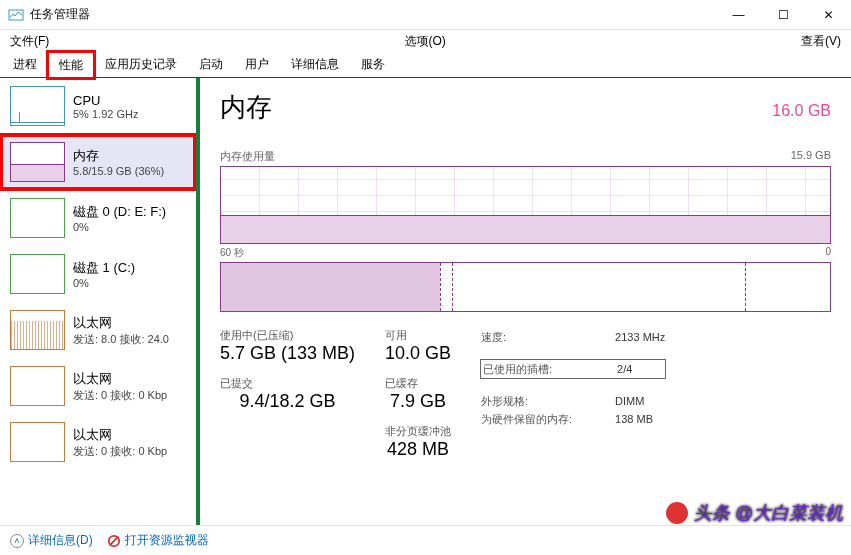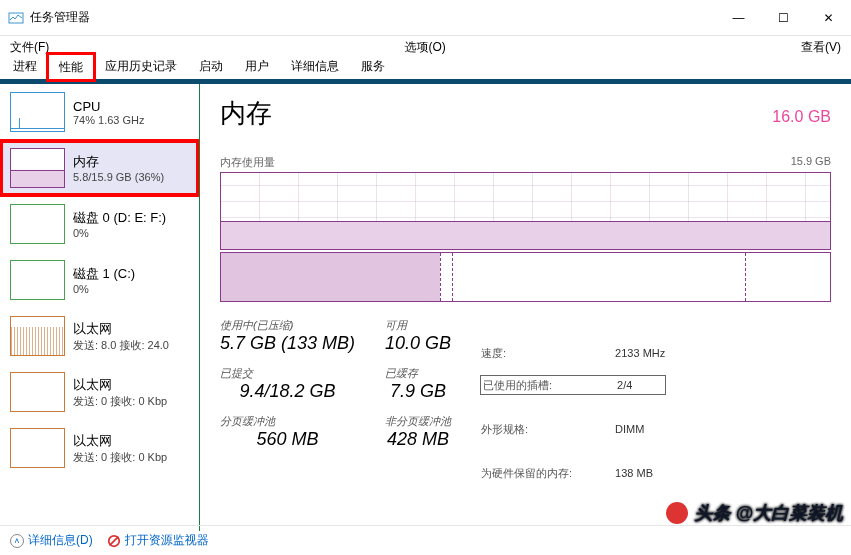--- a/index.html
+++ b/index.html
@@ -1,34 +1,34 @@
 <!DOCTYPE html>
 <html><head>
 <meta charset="utf-8">
 <style>
 * { margin: 0; padding: 0; box-sizing: border-box; font-family: "Microsoft YaHei", "Segoe UI", sans-serif; }
 body { background: #fff; font-size: 12px; color: #000; width: 851px; height: 555px; overflow: hidden; position: relative; }
 
-.titlebar { height: 36px; display: flex; align-items: center; padding: 0 0 0 8px; border-bottom: 1px solid #e5e5e5; }
+.titlebar { height: 30px; display: flex; align-items: center; padding: 0 0 0 8px; border-bottom: 1px solid #e5e5e5; }
 .titlebar .app-icon { width: 16px; height: 16px; margin-right: 6px; }
 .titlebar .title { flex: 1; }
 .win-controls { display: flex; }
 .win-btn { width: 45px; height: 29px; display: flex; align-items: center; justify-content: center; cursor: pointer; }
 
 .menubar { height: 22px; display: flex; align-items: center; padding: 0 4px; font-size: 12px; justify-content: space-between; }
 .menu-item { padding: 2px 6px; cursor: pointer; }
 
-.tabbar { height: 26px; display: flex; align-items: flex-end; border-bottom: 5px solid #0c4a6e; padding: 0 2px; font-size: 12px; }
+.tabbar { height: 26px; display: flex; align-items: flex-end; border-bottom: 1px solid #0c4a6e; padding: 0 2px; font-size: 12px; }
 .tab { padding: 4px 10px 4px; cursor: pointer; border: 1px solid transparent; border-bottom: none; position: relative; }
 .tab.active { border-color: #d0d0d0; background: #fff; top: 1px; }
 .tab.highlighted { outline: 3px solid #ff0000; outline-offset: -1px; }
 
 .main { display: flex; height: calc(100% - 30px - 22px - 26px - 30px); }
 
-.sidebar { width: 200px; border-right: 1px solid #15803d; overflow: hidden; }
+.sidebar { width: 200px; border-right: 4px solid #15803d; overflow: hidden; }
 .side-item { display: flex; align-items: center; padding: 8px 10px; cursor: pointer; gap: 8px; }
 .side-item.selected { background: #e5e5f5; }
 .side-item.highlighted { outline: 4px solid #ff0000; outline-offset: -3px; }
 .thumb { width: 55px; height: 40px; border: 1px solid #888; background: #fff; position: relative; flex-shrink: 0; }
 .thumb.cpu { border-color: #3c95d0; }
 .thumb.cpu::after { content:""; position:absolute; left:0; right:0; bottom:2px; height:10px; background: linear-gradient(90deg, transparent 0%, transparent 5%, #3c95d0 5%, transparent 6%, transparent 15%, #3c95d0 16%, transparent 17%); border-bottom: 1px solid #3c95d0; }
 .thumb.mem { border-color: #8b3a8b; }
 .thumb.mem::after { content:""; position:absolute; left:0; right:0; top:55%; bottom:0; background:#e8d0e8; border-top:1px solid #8b3a8b; }
 .thumb.disk { border-color: #4ca04c; }
 .thumb.net { border-color: #c97a3a; }
@@ -45,33 +45,33 @@
 .chart-box { border: 1px solid #8b3a8b; height: 78px; margin-top: 2px; position:relative; background:#fff; }
 .chart-box.usage::after { content:""; position:absolute; left:0; right:0; bottom:0; height:36%; background:#e8d0e8; border-top:1px solid #8b3a8b; }
 .chart-box.usage::before { content:""; position:absolute; left:0; right:0; bottom:0; top:0; background: repeating-linear-gradient(0deg, transparent 0 15px, rgba(139,58,139,0.15) 15px 16px), repeating-linear-gradient(90deg, transparent 0 38px, rgba(139,58,139,0.15) 38px 39px); }
 .chart-axis { display:flex; justify-content: space-between; font-size: 10px; color:#666; margin-top:2px; }
 
 .chart-box.compo { height: 50px; }
 .chart-box.compo .seg { position:absolute; top:0; bottom:0; border-right:1px dashed #8b3a8b; }
 .chart-box.compo .fill { position:absolute; top:0; bottom:0; left:0; background:#e0c4e0; }
 
 .stats { display: flex; gap: 30px; margin-top: 16px; }
-.stats-col { display: flex; flex-direction: column; gap: 12px; font-style: italic; }
+.stats-col { display: flex; flex-direction: column; gap: 12px; }
 .stat .lbl { font-size: 11px; color:#555; }
 .stat .val { font-size: 18px; text-align: center; }
 .info-grid { font-size: 11px; color:#333; }
-.info-grid .row { display:flex; gap: 24px; line-height: 18px; margin-top: 26px; }
+.info-grid .row { display:flex; gap: 24px; line-height: 18px; }
 .info-grid .k { width: 110px; color:#555; }
 .info-grid .row.boxed { outline: 1px solid #666; padding: 0 2px; margin: 14px 0; }
 
 .statusbar { position:absolute; bottom:0; left:0; right:0; height:30px; border-top:1px solid #e5e5e5; display:flex; align-items:center; padding: 0 10px; gap:14px; font-size:12px; }
 .link { color:#0066cc; cursor:pointer; display:flex; align-items:center; gap:4px; }
 .chev-icon { width:14px; height:14px; border:1px solid #888; border-radius:50%; display:inline-flex; align-items:center; justify-content:center; font-size:9px; }
 
-.watermark { position:absolute; right:8px; bottom:30px; font-size:18px; color:#0f172a; text-shadow: 0 0 3px #000, 0 0 3px #000; font-style:italic; font-weight:700; display:flex; align-items:center; gap:6px; }
+.watermark { position:absolute; right:8px; bottom:30px; font-size:18px; color:#6d28d9; text-shadow: 0 0 3px #000, 0 0 3px #000; font-style:italic; font-weight:400; display:flex; align-items:center; gap:6px; }
 .watermark .logo-icon { width:22px; height:22px; background:#d33; border-radius:50%; display:inline-block; }
 </style>
 </head>
 <body>
 
 <div class="titlebar">
   <svg class="app-icon" viewBox="0 0 16 16">
       <rect x="1" y="3" width="14" height="10" fill="none" stroke="#3c95d0" stroke-width="1"></rect>
       <polyline points="2,10 5,7 7,9 10,5 14,8" fill="none" stroke="#3c95d0" stroke-width="1"></polyline>
     </svg>
@@ -104,21 +104,21 @@
   <div class="tab">详细信息</div>
   <div class="tab">服务</div>
 </div>
 
 <div class="main">
   <div class="sidebar">
     <div class="side-item">
       <div class="thumb cpu"></div>
       <div class="side-text">
           <div class="t1">CPU</div>
-          <div class="t2">74% 1.63 GHz</div>
+          <div class="t2">5% 1.92 GHz</div>
         </div>
     </div>
     <div class="side-item selected highlighted">
       <div class="thumb mem"></div>
       <div class="side-text">
           <div class="t1">内存</div>
           <div class="t2">5.8/15.9 GB (36%)</div>
         </div>
     </div>
     <div class="side-item">
@@ -162,41 +162,41 @@
     <div class="detail-head">
       <div class="detail-title">内存</div>
       <div class="detail-total">16.0 GB</div>
     </div>
 
     <div class="chart-label">
       <span>内存使用量</span>
       <span>15.9 GB</span>
     </div>
     <div class="chart-box usage"></div>
+    <div class="chart-axis">
+      <span>60 秒</span>
+      <span>0</span>
+    </div>
 
     <div class="chart-box compo">
       <div class="fill" style="width:36%"></div>
       <div class="seg" style="left:36%"></div>
       <div class="seg" style="left:38%"></div>
       <div class="seg" style="left:86%"></div>
     </div>
 
     <div class="stats">
       <div class="stats-col">
         <div class="stat">
             <div class="lbl">使用中(已压缩)</div>
             <div class="val">5.7 GB (133 MB)</div>
           </div>
         <div class="stat">
             <div class="lbl">已提交</div>
             <div class="val">9.4/18.2 GB</div>
-          </div>
-        <div class="stat">
-            <div class="lbl">分页缓冲池</div>
-            <div class="val">560 MB</div>
           </div>
       </div>
       <div class="stats-col">
         <div class="stat">
             <div class="lbl">可用</div>
             <div class="val">10.0 GB</div>
           </div>
         <div class="stat">
             <div class="lbl">已缓存</div>
             <div class="val">7.9 GB</div>

